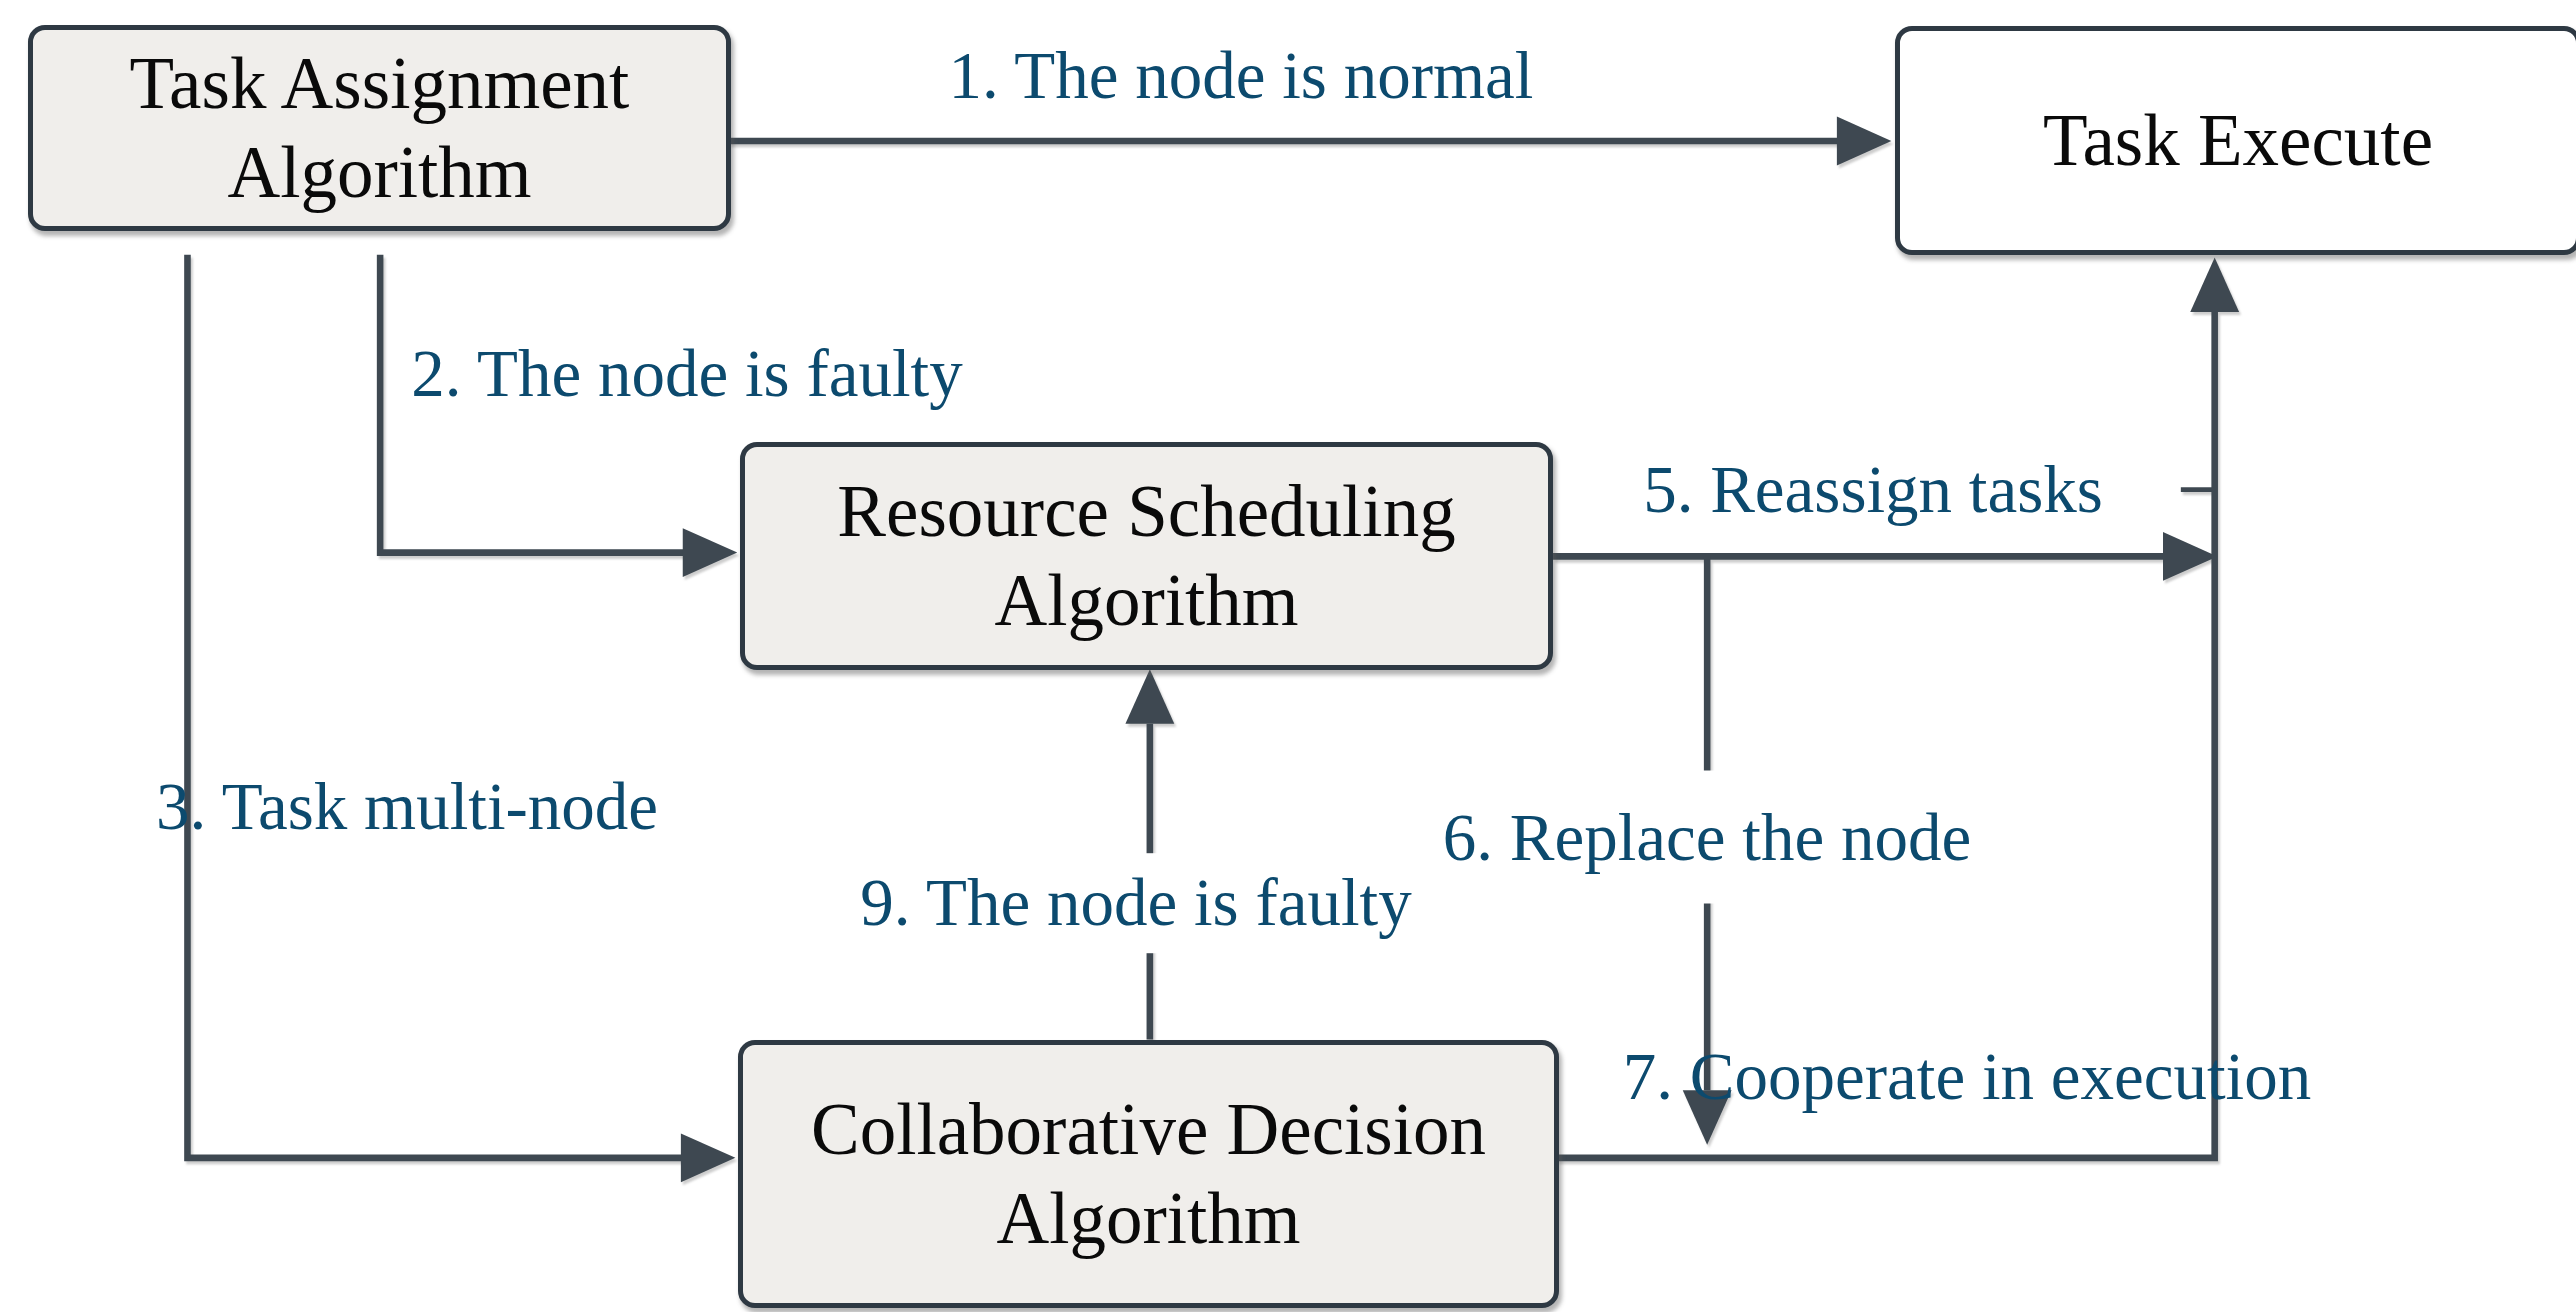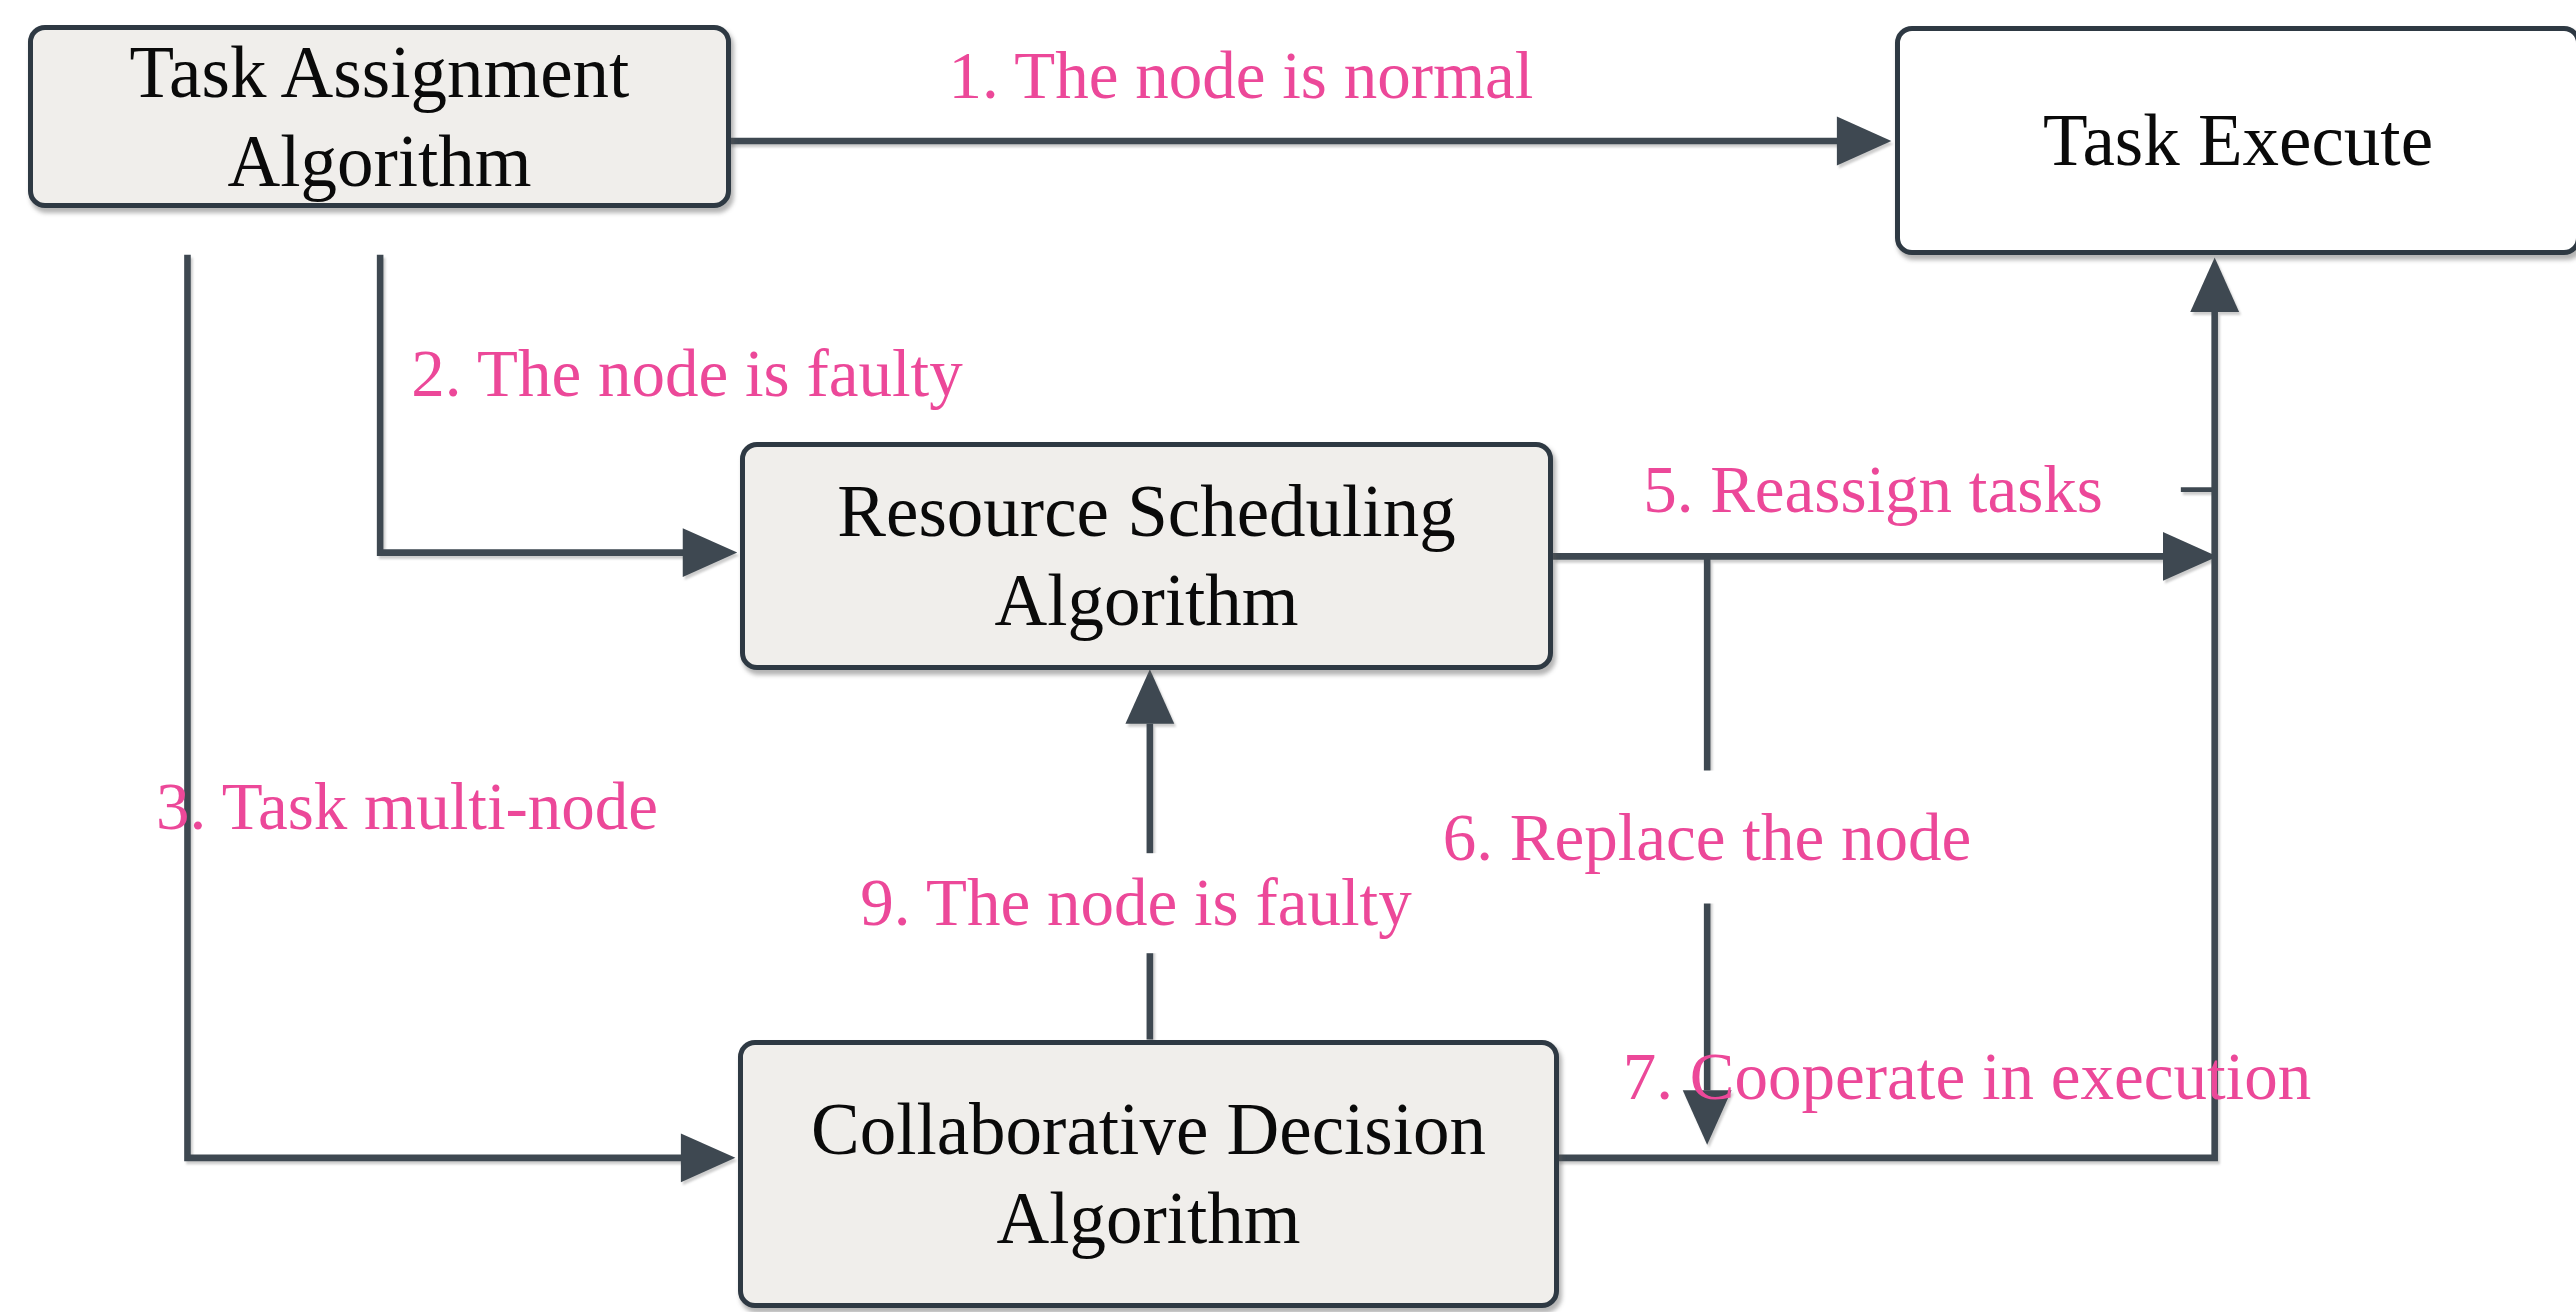--- a/index.html
+++ b/index.html
@@ -32,31 +32,31 @@
     border-radius: 17px;
     background: #f0eeeb;
     font-size: 73px;
     line-height: 1.22;
     text-align: center;
     z-index: 2;
     box-shadow: 2.8px 4.7px 4.7px rgba(90,90,90,0.45);
   }
   .node--white { background: #ffffff; }
   .node span { display: block; }
-  .node--ta { left: 28px;   top: 25.4px;   width: 703px; height: 183px; }
+  .node--ta { left: 28px;   top: 25.4px;   width: 703px; height: 206px; }
   .node--te { left: 1895px; top: 26px;   width: 686px; height: 229px; }
   .node--rs { left: 740px;  top: 442px;  width: 813px; height: 228px; }
   .node--cd { left: 738px;  top: 1040px; width: 821px; height: 268px; }
   .edge-label {
     position: absolute;
     transform: translate(-50%, -50%);
     font-size: 67px;
     white-space: nowrap;
     z-index: 3;
-    color: #ec4899;
+    color: #0c4a6e;
   }
   .edge-label--bg { background: #ffffff; padding: 11.3px 17px; }
   .edge-label--bg-lg { padding: 28px 19px; text-align: center; }
   .edge-label--two-line { text-align: center; line-height: 1.27; margin-left: 8px; }
   .edge-label--two-line span { display: block; }
   .edge-label--e1 { left: 1241px; top: 75px;  }
   .edge-label--e2 { left: 687px;  top: 374px; }
   .edge-label--e3 { left: 399px;  top: 807px; }
   .edge-label--e4 { left: 1136px; top: 903px; }
   .edge-label--e5 { left: 1873px; top: 490px; }

